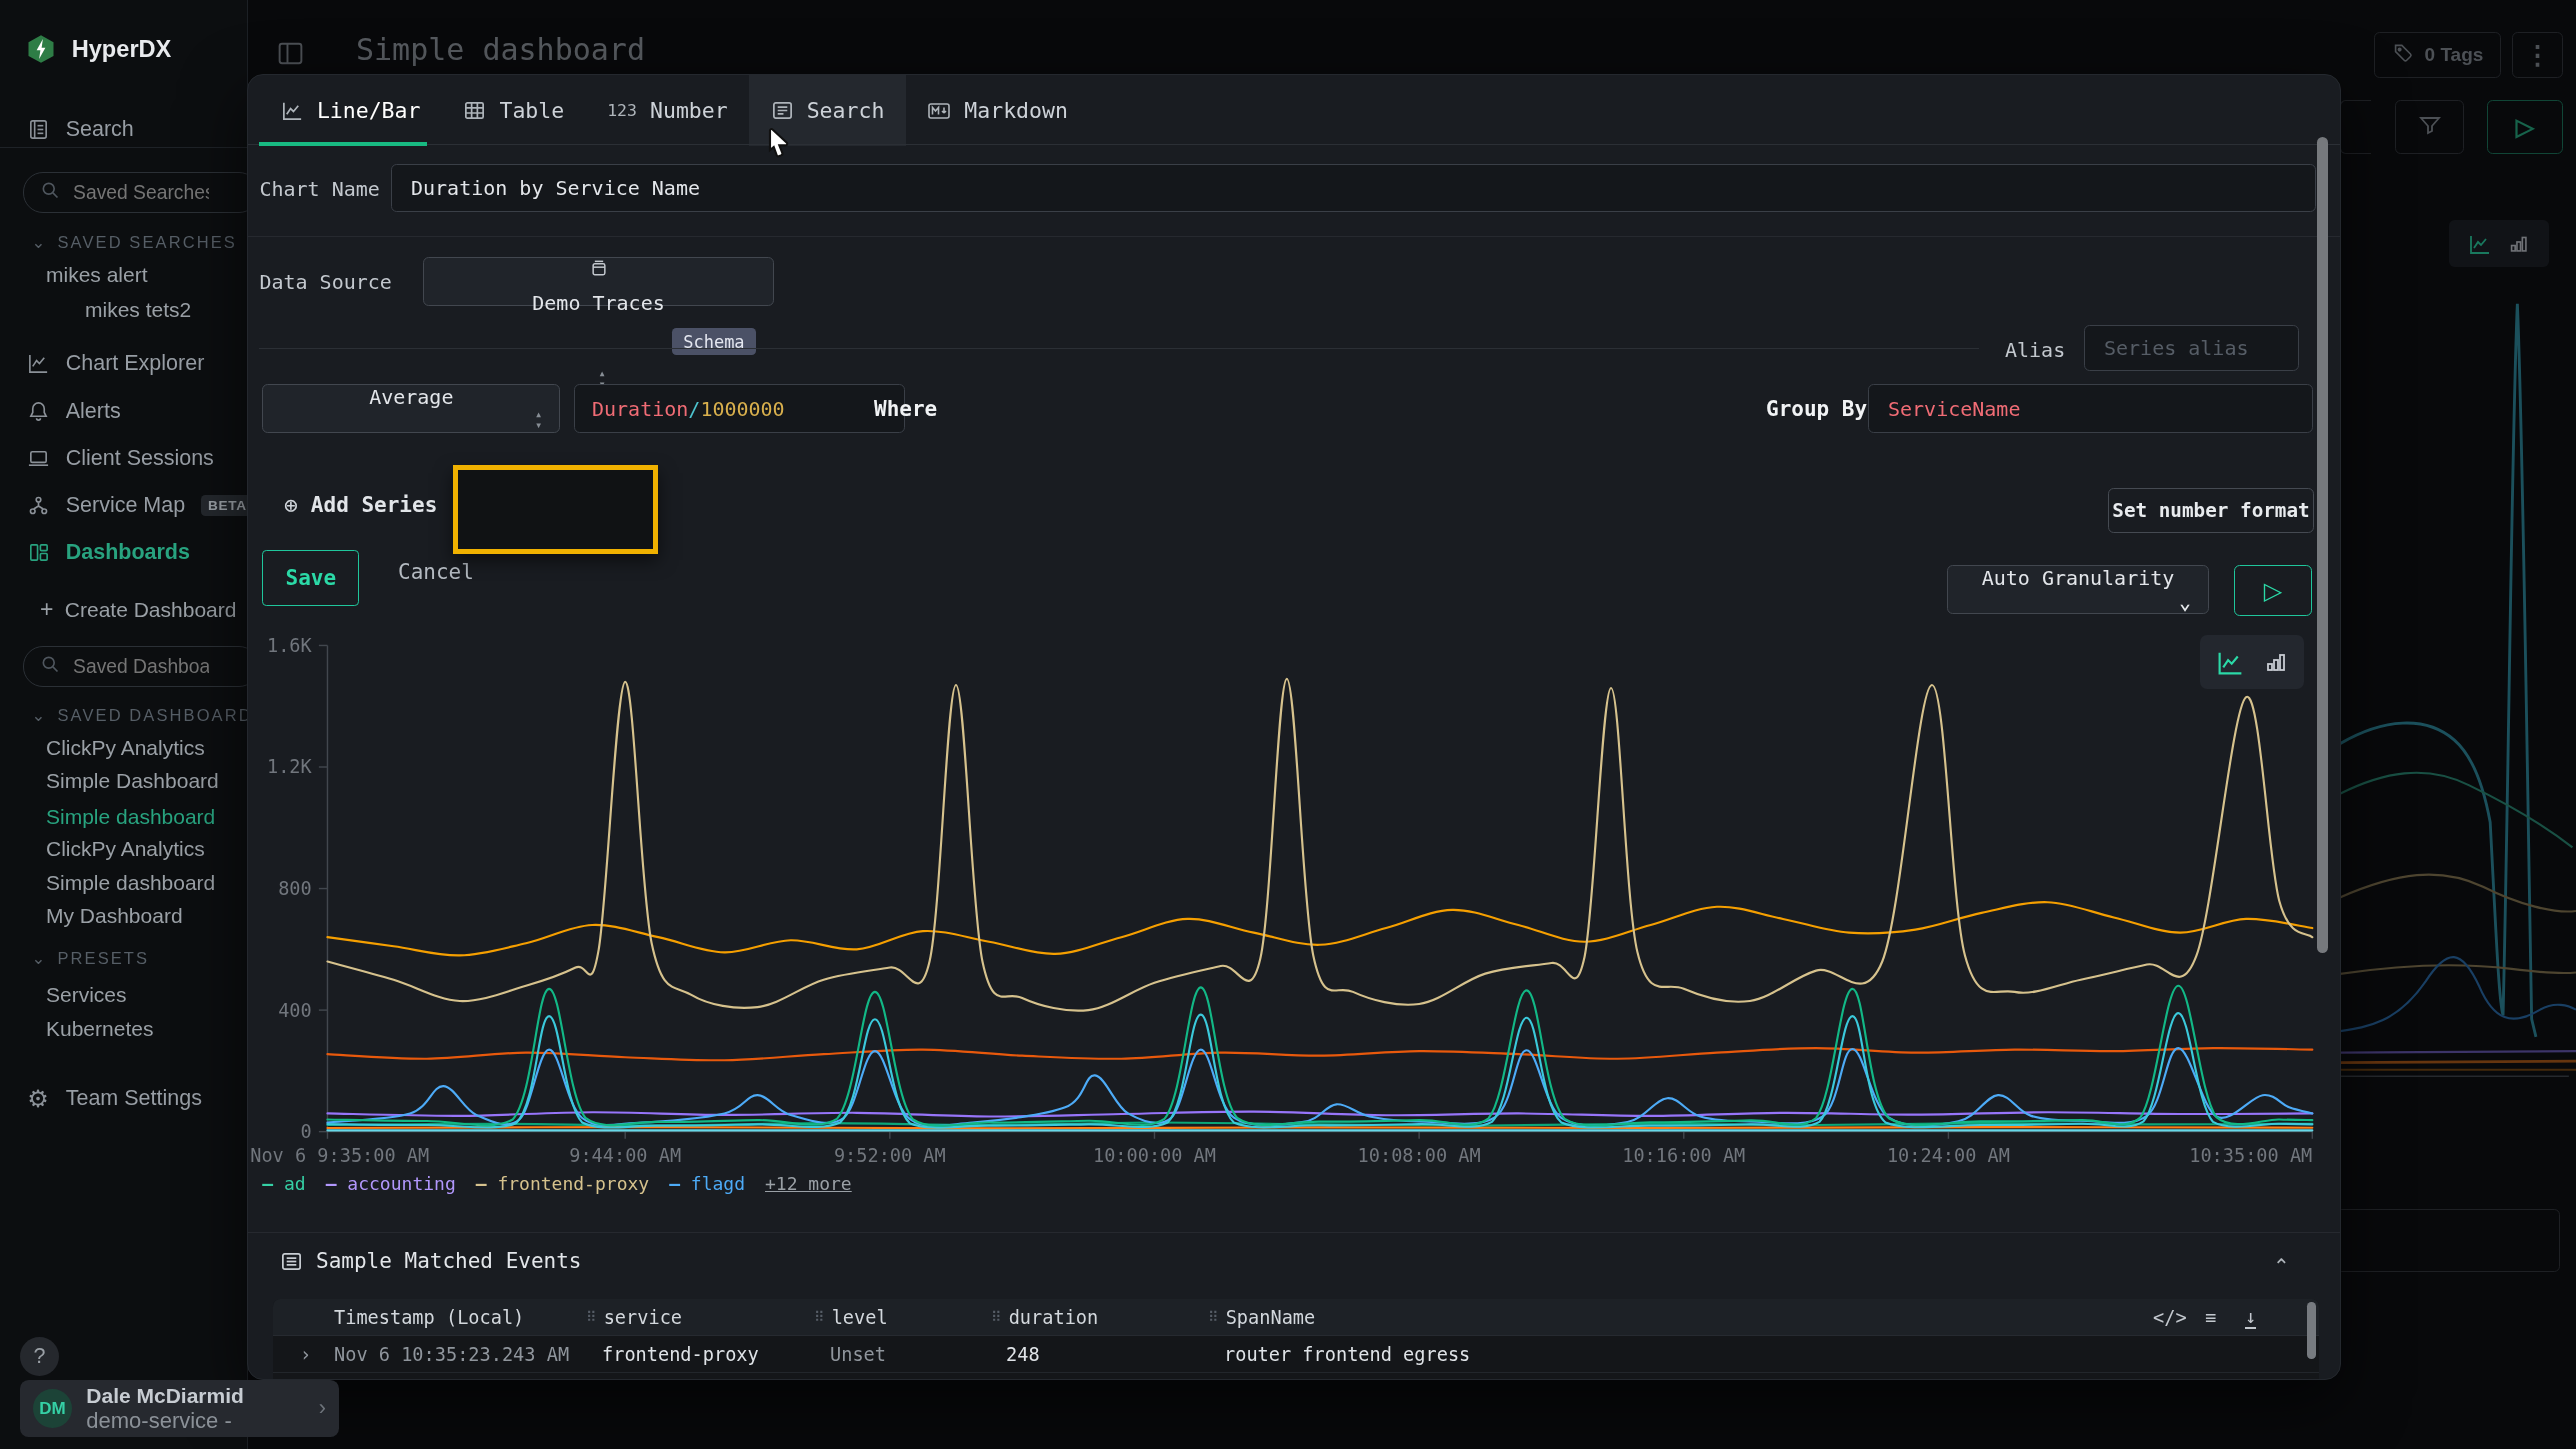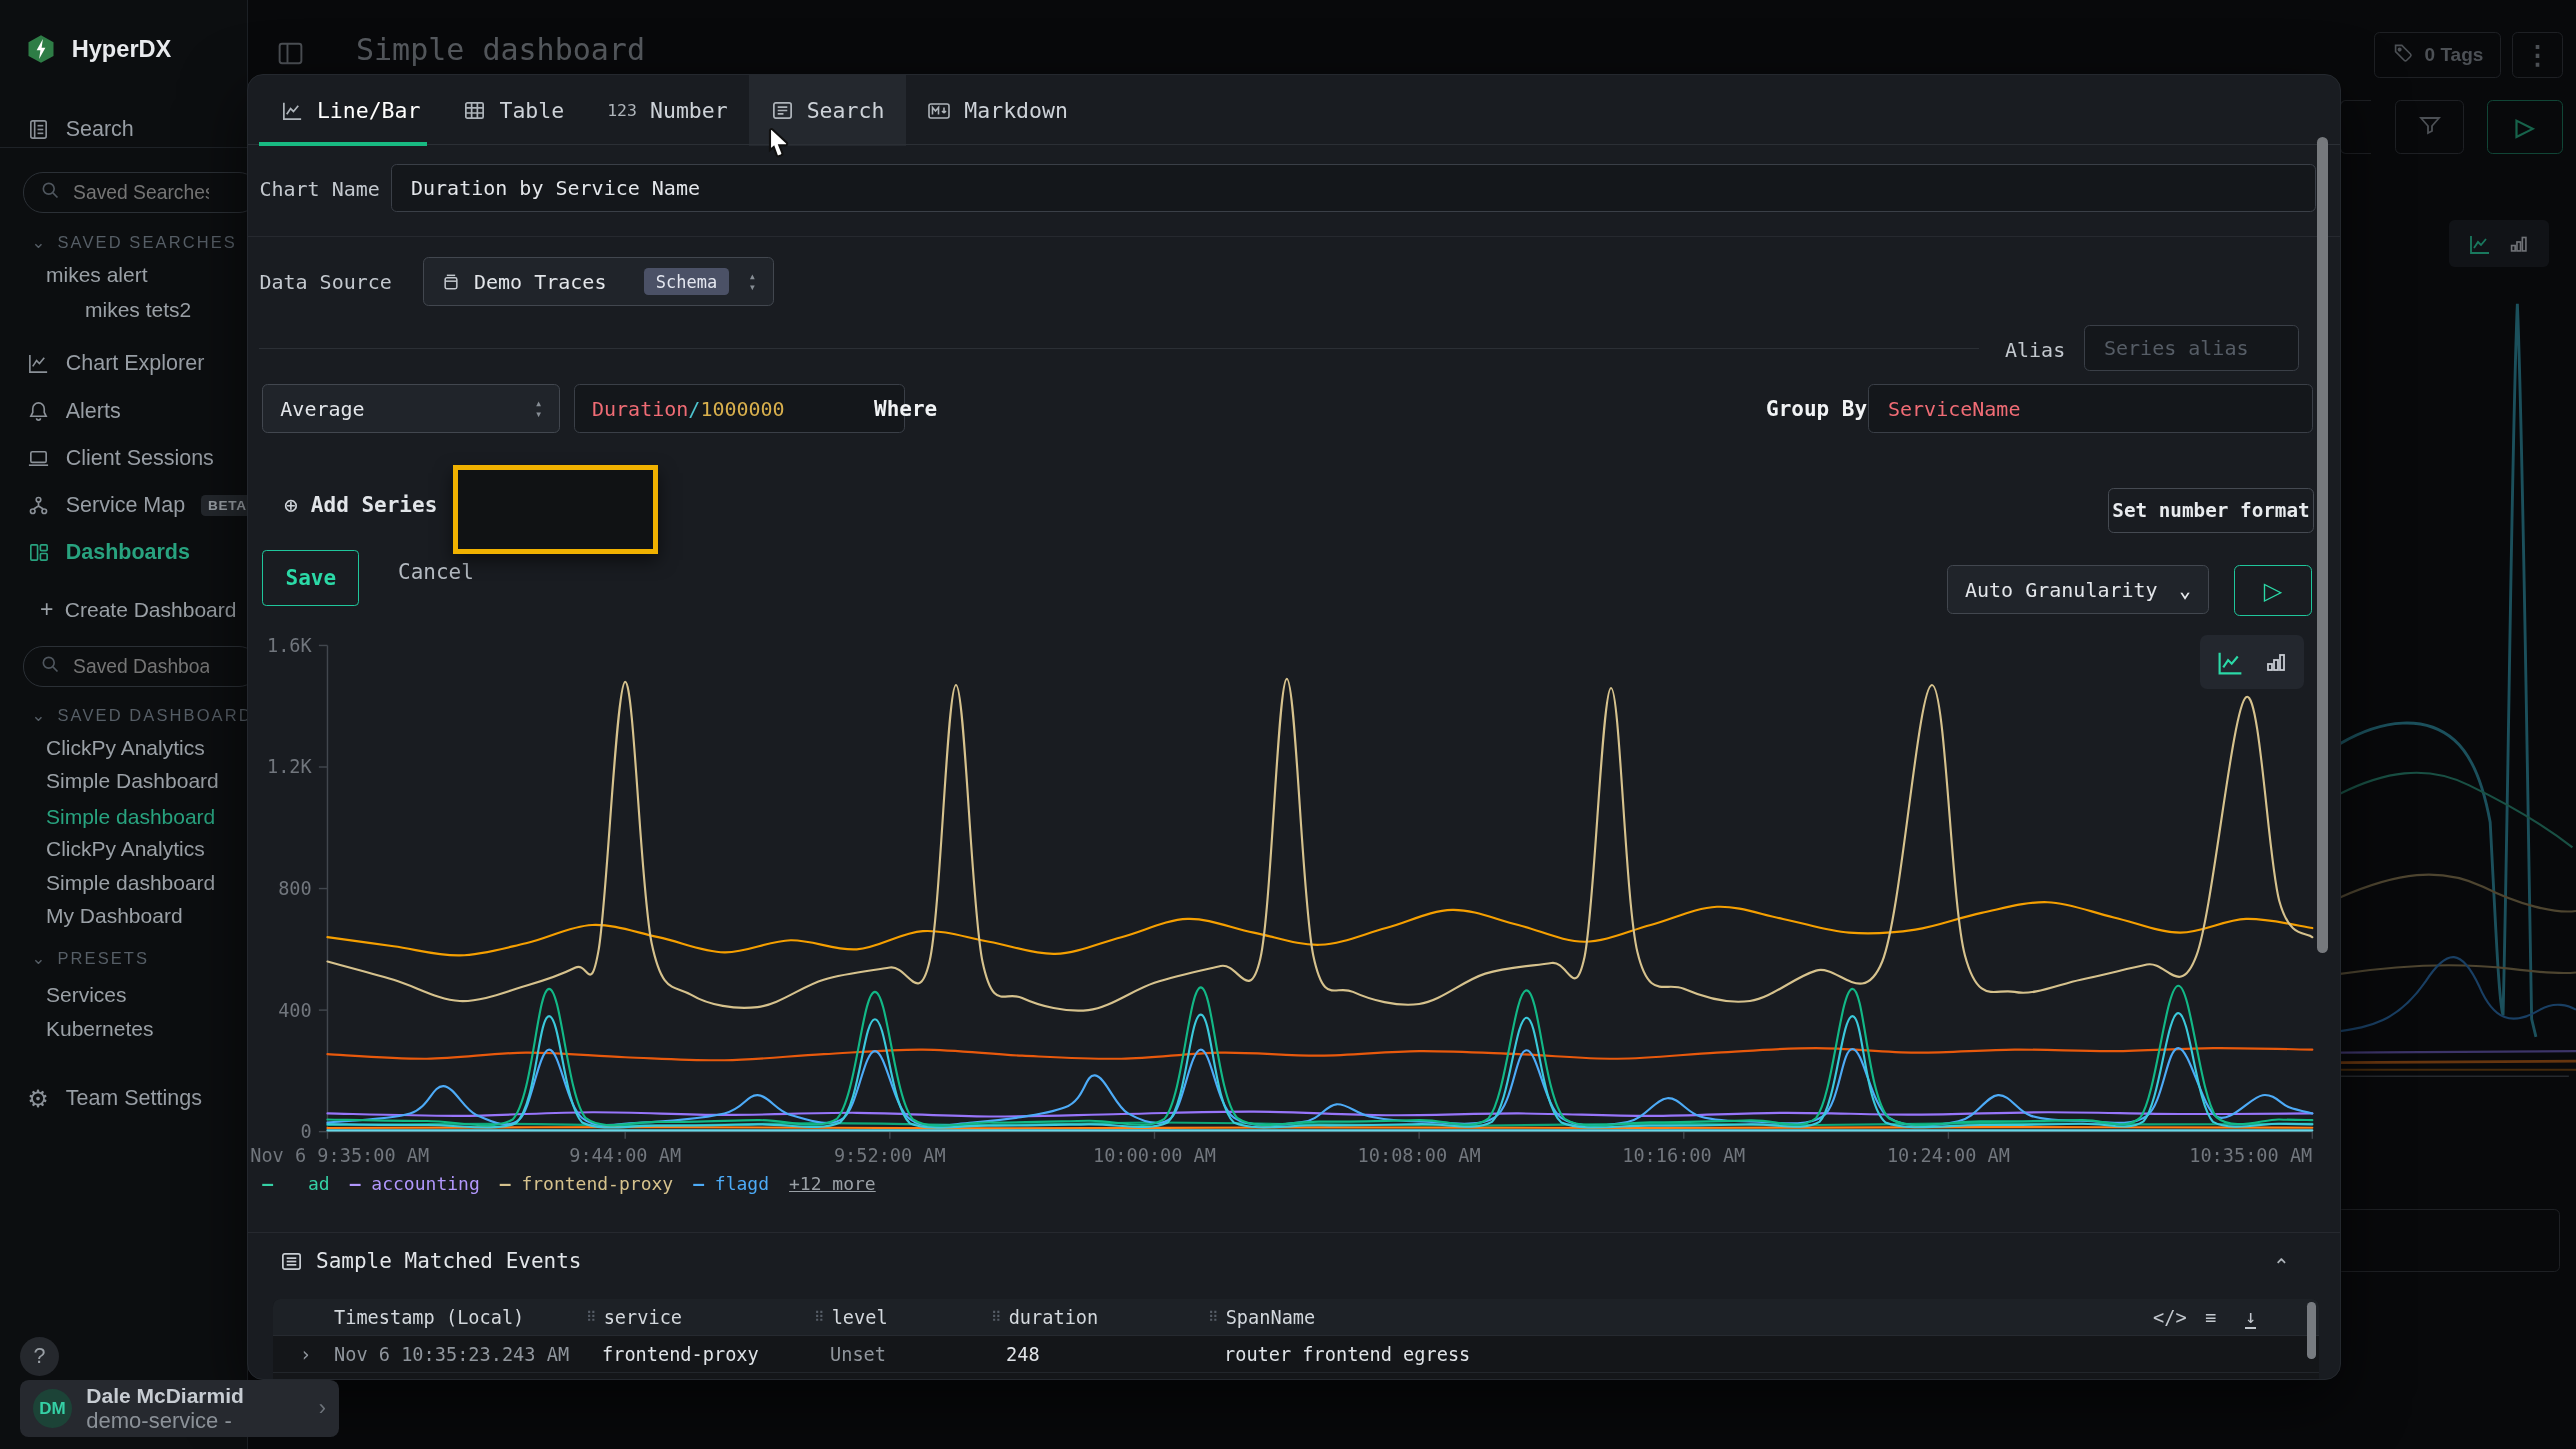--- a/index.html
+++ b/index.html
@@ -41,21 +41,21 @@
     font-family:"DejaVu Sans Mono",monospace;}
   .tab .tic{color:#aeb4ba;display:flex;align-items:center;}
   .tab.hover{background:#24282e;}
   .tabline{position:absolute;left:0;top:69px;width:100%;height:1.4px;background:#2b2f35;}
   .tabactive{position:absolute;left:11.4px;top:67px;width:168px;height:3.6px;background:#18ba82;}
   .flabel{color:#c3c8ce;font-size:20px;font-family:"DejaVu Sans Mono",monospace;}
   .inp{position:absolute;background:#14171b;border:1.4px solid #3a3f47;border-radius:5.7px;display:flex;align-items:center;
     padding:0 17px;font-family:"DejaVu Sans Mono",monospace;font-size:20px;color:#e3e6ea;}
   .inp input{background:transparent;border:0;outline:none;color:#e3e6ea;font:inherit;width:100%;}
   .inp input::placeholder{color:#565d66;}
-  .select{background:#20242a;border:1.4px solid #42474f;}
+  .select{background:#20242a;border:1.4px solid #42474f;flex-direction:column;}
   .divider{position:absolute;left:0;width:100%;height:1.4px;background:#26292f;}
   .updown{display:flex;flex-direction:column;line-height:10.7px;font-size:12px;color:#878e95;margin-left:auto;}
   .badge-schema{background:#4b5166;color:#e4e7f0;border-radius:4.3px;padding:3.6px 11.4px;font-size:17px;margin-left:auto;}
   .boldlbl{color:#f1f3f5;font-weight:bold;font-size:21px;font-family:"DejaVu Sans Mono",monospace;}
   .actionbtn{display:flex;align-items:center;gap:13px;color:#e2e5e9;font-weight:bold;font-size:21px;
     font-family:"DejaVu Sans Mono",monospace;}
   .hlbox{position:absolute;left:205px;top:390px;width:195px;height:79px;border:5px solid #f0b100;background:#101214;
     box-shadow:0 7.2px 17px rgba(0,0,0,.55);z-index:30;}
   .savebtn{position:absolute;left:14.3px;top:475px;width:97px;height:56px;border:1.4px solid #1fc69c;border-radius:4.3px;
     color:#2bd9a7;font-weight:bold;font-size:21px;display:flex;align-items:center;justify-content:center;
@@ -487,21 +487,21 @@
         <path d="M110,608.625C133.13333333333333,609.6875,202.53333333333333,615.3541666666666,248.8,615C295.06666666666666,614.6458333333334,341.33333333333337,606.8541666666666,387.6,606.5C433.8666666666667,606.1458333333334,480.1333333333333,611.1041666666666,526.4,612.875C572.6666666666666,614.6458333333334,618.9333333333334,617.8333333333334,665.2,617.125C711.4666666666667,616.4166666666666,757.7333333333333,611.1041666666666,804,608.625C850.2666666666667,606.1458333333334,896.5333333333333,601.8958333333334,942.8,602.25C989.0666666666666,602.6041666666666,1035.3333333333333,608.625,1081.6,610.75C1127.8666666666666,612.875,1174.1333333333334,615.7083333333334,1220.4,615C1266.6666666666667,614.2916666666666,1312.9333333333334,607.2083333333334,1359.2,606.5C1405.4666666666667,605.7916666666666,1451.7333333333333,611.1041666666666,1498,610.75C1544.2666666666667,610.3958333333334,1590.5333333333335,604.7291666666666,1636.8000000000002,604.375C1683.0666666666668,604.0208333333334,1729.3333333333333,606.8541666666666,1775.6,608.625C1821.8666666666666,610.3958333333334,1868.1333333333334,615.3541666666666,1914.4,615C1960.6666666666667,614.6458333333334,2006.9333333333332,608.9791666666666,2053.2,606.5C2099.4666666666662,604.0208333333334,2145.733333333333,600.125,2192,600.125C2238.266666666667,600.125,2284.5333333333338,606.1458333333334,2330.8,606.5C2377.0666666666666,606.8541666666666,2423.333333333333,602.6041666666666,2469.6,602.25C2515.866666666667,601.8958333333334,2562.133333333333,604.7291666666666,2608.4,604.375C2654.666666666667,604.0208333333334,2700.9333333333334,600.4791666666666,2747.2,600.125C2793.4666666666662,599.7708333333334,2862.866666666667,601.8958333333334,2886,602.25" fill="none" stroke="#e8590c" stroke-width="3" stroke-linejoin="round" stroke-linecap="round"></path>
         <path d="M110,445C125.42222222222222,447.125,171.6888888888889,453.5,202.53333333333333,457.75C233.37777777777777,462,264.22222222222223,471.2083333333333,295.06666666666666,470.5C325.9111111111111,469.7916666666667,356.7555555555556,460.5833333333333,387.6,453.5C418.44444444444446,446.4166666666667,449.2888888888889,429.4166666666667,480.1333333333333,428C510.97777777777776,426.5833333333333,541.8222222222222,438.625,572.6666666666666,445C603.5111111111111,451.375,634.3555555555556,465.5416666666667,665.2,466.25C696.0444444444445,466.9583333333333,726.8888888888889,449.9583333333333,757.7333333333333,449.25C788.5777777777778,448.5416666666667,819.4222222222222,464.125,850.2666666666667,462C881.1111111111111,459.875,911.9555555555555,438.2708333333333,942.8,436.5C973.6444444444444,434.7291666666667,1004.4888888888888,446.0625,1035.3333333333333,451.375C1066.1777777777777,456.6875,1097.0222222222221,469.4375,1127.8666666666666,468.375C1158.711111111111,467.3125,1189.5555555555557,453.1458333333333,1220.4,445C1251.2444444444445,436.8541666666667,1282.088888888889,420.5625,1312.9333333333334,419.5C1343.7777777777778,418.4375,1374.6222222222223,432.6041666666667,1405.4666666666667,438.625C1436.3111111111111,444.6458333333333,1467.1555555555556,456.6875,1498,455.625C1528.8444444444444,454.5625,1559.6888888888889,440.3958333333333,1590.5333333333333,432.25C1621.3777777777777,424.1041666666667,1652.2222222222222,407.4583333333333,1683.0666666666666,406.75C1713.911111111111,406.0416666666667,1744.7555555555555,420.5625,1775.6,428C1806.4444444444443,435.4375,1837.2888888888888,451.375,1868.1333333333332,451.375C1898.9777777777776,451.375,1929.822222222222,436.1458333333333,1960.6666666666665,428C1991.511111111111,419.8541666666667,2022.3555555555554,403.9166666666667,2053.2,402.5C2084.0444444444443,401.0833333333333,2114.8888888888887,413.4791666666667,2145.733333333333,419.5C2176.5777777777776,425.5208333333333,2207.4222222222224,436.1458333333333,2238.266666666667,438.625C2269.1111111111113,441.1041666666667,2299.9555555555557,438.9791666666667,2330.8,434.375C2361.6444444444446,429.7708333333333,2392.488888888889,417.375,2423.3333333333335,411C2454.177777777778,404.625,2485.0222222222224,395.0625,2515.866666666667,396.125C2546.711111111111,397.1875,2577.5555555555557,410.2916666666667,2608.4,417.375C2639.2444444444445,424.4583333333333,2670.088888888889,438.2708333333333,2700.9333333333334,438.625C2731.777777777778,438.9791666666667,2762.6222222222223,420.5625,2793.4666666666667,419.5C2824.311111111111,418.4375,2870.5777777777776,430.125,2886,432.25" fill="none" stroke="#f59f00" stroke-width="3" stroke-linejoin="round" stroke-linecap="round"></path>
         <path d="M110,479C125.42222222222222,483.25,171.6888888888889,495.2916666666667,202.53333333333333,504.5C233.37777777777777,513.7083333333334,264.22222222222223,532.8333333333334,295.06666666666666,534.25C325.9111111111111,535.6666666666666,360.61111111111114,520.7916666666666,387.6,513C414.5888888888889,505.2083333333333,440.03555555555556,496,457,487.5C473.96444444444444,479,477.82,528.5833333333334,489.38666666666666,462C500.9533333333333,395.4166666666667,514.0622222222222,89.41666666666667,526.4,88C538.7377777777778,86.58333333333333,547.9911111111112,380.5416666666667,563.4133333333334,453.5C578.8355555555556,526.4583333333334,594.2577777777777,510.875,618.9333333333333,525.75C643.6088888888888,540.625,680.6222222222223,546.2916666666666,711.4666666666667,542.75C742.3111111111111,539.2083333333334,773.1555555555556,513.7083333333334,804,504.5C834.8444444444444,495.2916666666667,871.8577777777778,491.75,896.5333333333333,487.5C921.2088888888889,483.25,936.6311111111112,544.875,952.0533333333334,479C967.4755555555556,413.125,976.7288888888888,92.25,989.0666666666666,92.25C1001.4044444444444,92.25,1010.6577777777777,406.0416666666667,1026.08,479C1041.5022222222221,551.9583333333334,1056.9244444444444,518.6666666666666,1081.6,530C1106.2755555555555,541.3333333333334,1143.288888888889,550.5416666666666,1174.1333333333334,547C1204.9777777777779,543.4583333333334,1235.8222222222223,519.0208333333334,1266.6666666666667,508.75C1297.5111111111112,498.4791666666667,1334.5244444444445,491.0416666666667,1359.2,485.375C1383.8755555555556,479.7083333333333,1399.2977777777778,541.6875,1414.72,474.75C1430.1422222222222,407.8125,1439.3955555555556,84.45833333333333,1451.7333333333333,83.75C1464.0711111111111,83.04166666666667,1473.3244444444445,397.5416666666667,1488.7466666666667,470.5C1504.168888888889,543.4583333333334,1519.5911111111113,510.1666666666667,1544.2666666666669,521.5C1568.9422222222224,532.8333333333334,1605.9555555555557,542.75,1636.8000000000002,538.5C1667.6444444444446,534.25,1698.488888888889,505.5625,1729.3333333333335,496C1760.177777777778,486.4375,1798.7333333333336,485.0208333333333,1821.8666666666668,481.125C1845,477.2291666666667,1854.2533333333333,536.7291666666666,1868.1333333333332,472.625C1882.013333333333,408.5208333333333,1892.8088888888888,97.5625,1905.1466666666665,96.5C1917.4844444444443,95.4375,1925.1955555555555,396.125,1942.16,466.25C1959.1244444444446,536.375,1980.7155555555555,505.9166666666667,2006.9333333333334,517.25C2033.1511111111113,528.5833333333334,2068.6222222222223,538.5,2099.4666666666667,534.25C2130.311111111111,530,2161.1555555555556,500.9583333333333,2192,491.75C2222.8444444444444,482.5416666666667,2257.5444444444443,545.5833333333334,2284.5333333333333,479C2311.5222222222224,412.4166666666667,2334.6555555555556,93.66666666666667,2353.9333333333334,92.25C2373.211111111111,90.83333333333333,2380.922222222222,398.9583333333333,2400.2,470.5C2419.4777777777776,542.0416666666666,2442.611111111111,515.8333333333334,2469.6,521.5C2496.588888888889,527.1666666666666,2531.288888888889,510.875,2562.133333333333,504.5C2592.9777777777776,498.125,2627.6777777777775,488.9166666666667,2654.6666666666665,483.25C2681.6555555555556,477.5833333333333,2700.9333333333334,532.8333333333334,2724.0666666666666,470.5C2747.2,408.1666666666667,2774.188888888889,122,2793.4666666666667,109.25C2812.7444444444445,96.5,2824.311111111111,338.0416666666667,2839.733333333333,394C2855.155555555555,449.9583333333333,2878.288888888889,436.5,2886,445" fill="none" stroke="#d6c28d" stroke-width="3" stroke-linejoin="round" stroke-linecap="round"></path>
         <path d="M110,704.25C129.27777777777777,702.125,198.67777777777778,700,225.66666666666666,691.5C252.65555555555554,683,256.5111111111111,652.8958333333334,271.93333333333334,653.25C287.35555555555555,653.6041666666666,300.46444444444444,685.8333333333334,318.2,693.625C335.93555555555554,701.4166666666666,361.3822222222222,715.2291666666666,378.34666666666664,700C395.3111111111111,684.7708333333334,405.3355555555556,602.6041666666666,419.9866666666667,602.25C434.6377777777778,601.8958333333334,444.6622222222222,680.875,466.25333333333333,697.875C487.84444444444443,714.875,516.3755555555555,705.3125,549.5333333333333,704.25C582.6911111111111,703.1875,638.2111111111111,697.875,665.2,691.5C692.188888888889,685.125,696.0444444444445,665.6458333333334,711.4666666666667,666C726.8888888888889,666.3541666666666,737.6844444444445,688.3125,757.7333333333333,693.625C777.7822222222222,698.9375,812.0966666666667,712.75,831.76,697.875C851.4233333333333,683,860.291111111111,604.1625,875.7133333333333,604.375C891.1355555555555,604.5875,901.5455555555554,682.5041666666666,924.2933333333333,699.15C947.0411111111111,715.7958333333333,975.9577777777778,706.9416666666666,1012.2,704.25C1048.4422222222222,701.5583333333334,1113.2155555555555,693.9791666666666,1141.7466666666667,683C1170.2777777777778,672.0208333333334,1168.7355555555555,636.9583333333334,1183.3866666666665,638.375C1198.0377777777776,639.7916666666666,1211.9177777777777,681.5833333333334,1229.6533333333332,691.5C1247.3888888888887,701.4166666666666,1272.8355555555554,712.75,1289.8,697.875C1306.7644444444445,683,1316.788888888889,602.3208333333333,1331.44,602.25C1346.091111111111,602.1791666666667,1353.8022222222223,680.5916666666667,1377.7066666666667,697.45C1401.611111111111,714.3083333333334,1450.9622222222222,706.5166666666667,1474.8666666666666,703.4C1498.771111111111,700.2833333333333,1505.711111111111,680.025,1521.1333333333332,678.75C1536.5555555555554,677.475,1548.1222222222223,691.7833333333333,1567.4,695.75C1586.677777777778,699.7166666666667,1607.497777777778,702.4083333333333,1636.8000000000002,702.55C1666.1022222222223,702.6916666666666,1718.152222222222,713.175,1743.2133333333331,696.6C1768.2744444444443,680.0250000000001,1771.7444444444443,602.8875,1787.1666666666665,603.1C1802.5888888888887,603.3125,1812.2277777777776,681.1583333333333,1835.7466666666664,697.875C1859.2655555555552,714.5916666666667,1903.6044444444442,708.0041666666666,1928.2799999999997,703.4C1952.9555555555553,698.7958333333333,1966.8355555555556,671.525,1983.8000000000002,670.25C2000.7644444444447,668.975,2010.7888888888888,690.3666666666667,2030.0666666666666,695.75C2049.3444444444444,701.1333333333333,2070.9355555555558,702.55,2099.4666666666667,702.55C2127.9977777777776,702.55,2177.348888888889,712.6083333333333,2201.2533333333336,695.75C2225.157777777778,678.8916666666667,2227.471111111111,601.1166666666667,2242.8933333333334,601.4C2258.315555555556,601.6833333333333,2269.1111111111113,680.5916666666667,2293.786666666667,697.45C2318.4622222222224,714.3083333333334,2365.5,707.7916666666666,2390.9466666666667,702.55C2416.3933333333334,697.3083333333333,2429.5022222222224,667.275,2446.4666666666667,666C2463.431111111111,664.725,2473.4555555555553,688.9499999999999,2492.733333333333,694.9C2512.011111111111,700.85,2535.144444444444,701.7,2562.133333333333,701.7C2589.1222222222223,701.7,2631.918888888889,711.8291666666667,2654.6666666666665,694.9C2677.414444444444,677.9708333333333,2682.4266666666663,599.9833333333333,2698.62,600.125C2714.8133333333335,600.2666666666667,2732.1633333333334,684.7708333333334,2751.826666666667,695.75C2771.4900000000002,706.7291666666666,2799.6355555555556,668.125,2816.6,666C2833.5644444444442,663.875,2842.0466666666666,678.75,2853.6133333333332,683C2865.18,687.25,2880.6022222222223,690.0833333333334,2886,691.5" fill="none" stroke="#4dabf7" stroke-width="3" stroke-linejoin="round" stroke-linecap="round"></path>
         <path d="M110,706.375C133.13333333333333,706.5875,204.84666666666666,707.8625,248.8,707.65C292.75333333333333,707.4375,345.1888888888889,717,373.72,705.1C402.25111111111113,679.7416666666667,404.56444444444446,555.6416666666667,419.9866666666667,555.5C435.4088888888889,555.3583333333333,440.8066666666667,678.75,466.25333333333333,704.25C491.7,717,531.7977777777777,708.075,572.6666666666666,708.5C613.5355555555556,708.925,669.0555555555555,707.5083333333333,711.4666666666667,706.8C753.8777777777779,706.0916666666666,799.758888888889,717,827.1333333333334,704.25C854.5077777777778,679.7416666666667,859.52,559.6083333333333,875.7133333333333,559.75C891.9066666666665,559.8916666666667,897.6899999999999,680.3083333333334,924.2933333333333,705.1C950.8966666666666,717,993.6933333333333,708.2166666666667,1035.3333333333333,708.5C1076.9733333333334,708.7833333333333,1132.4933333333333,707.5083333333333,1174.1333333333334,706.8C1215.7733333333335,706.0916666666666,1258.9555555555553,717,1285.1733333333332,704.25C1311.391111111111,678.6791666666667,1316.0177777777778,553.375,1331.44,553.375C1346.8622222222223,553.375,1349.9466666666667,678.4666666666667,1377.7066666666667,704.25C1405.4666666666667,717,1454.8177777777778,707.7208333333334,1498,708.075C1541.1822222222222,708.4291666666667,1596.7022222222224,707.1541666666667,1636.8000000000002,706.375C1676.897777777778,705.5958333333333,1713.5255555555555,717,1738.5866666666666,703.4C1763.6477777777777,678.6083333333333,1770.9733333333331,557.4833333333333,1787.1666666666665,557.625C1803.36,557.7666666666667,1806.8299999999997,679.1041666666666,1835.7466666666664,704.25C1864.6633333333332,717,1916.7133333333331,708.075,1960.6666666666665,708.5C2004.62,708.925,2060.14,707.65,2099.4666666666667,706.8C2138.7933333333335,705.9499999999999,2172.722222222222,717,2196.6266666666666,703.4C2220.531111111111,678.1833333333333,2227.471111111111,555.3583333333333,2242.8933333333334,555.5C2258.315555555556,555.6416666666667,2259.086666666667,678.8916666666667,2289.1600000000003,704.25C2319.2333333333336,717,2377.837777777778,707.3666666666667,2423.3333333333335,707.65C2468.828888888889,707.9333333333333,2524.3488888888887,706.8000000000001,2562.133333333333,705.95C2599.9177777777777,705.1,2627.2922222222223,717,2650.04,702.55C2672.7877777777776,676.7666666666667,2682.4266666666667,551.1083333333333,2698.62,551.25C2714.813333333333,551.3916666666667,2723.681111111111,677.6166666666667,2747.2,703.4C2770.7188888888886,717,2816.6,705.3833333333334,2839.733333333333,705.95C2862.8666666666663,706.5166666666667,2878.288888888889,706.6583333333333,2886,706.8" fill="none" stroke="#3bc9db" stroke-width="3" stroke-linejoin="round" stroke-linecap="round"></path>
         <path d="M110,700C133.13333333333333,700.3541666666666,205.6177777777778,702.125,248.8,702.125C291.9822222222222,702.125,340.5622222222222,717,369.0933333333333,700C397.6244444444444,669.1875,403.02222222222224,517.6041666666666,419.9866666666667,517.25C436.9511111111111,516.8958333333334,445.43333333333334,666.85,470.88,697.875C496.32666666666665,717,532.5688888888889,702.9041666666667,572.6666666666666,703.4C612.7644444444444,703.8958333333333,669.8266666666667,701.5583333333334,711.4666666666667,700.85C753.1066666666667,700.1416666666667,795.1322222222223,717,822.5066666666667,699.15C849.8811111111111,669.2583333333333,857.9777777777776,521.3583333333333,875.7133333333333,521.5C893.4488888888889,521.6416666666667,902.3166666666666,669.5416666666666,928.92,700C955.5233333333333,717,994.4644444444443,703.9666666666667,1035.3333333333333,704.25C1076.2022222222222,704.5333333333333,1133.2644444444445,702.5500000000001,1174.1333333333334,701.7C1215.0022222222224,700.85,1254.3288888888887,717,1280.5466666666666,699.15C1306.7644444444445,668.0541666666667,1314.4755555555557,515.3375,1331.44,515.125C1348.4044444444444,514.9125,1354.5733333333333,666.5666666666666,1382.3333333333333,697.875C1410.0933333333332,717,1455.588888888889,702.4791666666667,1498,702.975C1540.411111111111,703.4708333333333,1597.4733333333334,701.6291666666667,1636.8000000000002,700.85C1676.126666666667,700.0708333333333,1708.8988888888891,717,1733.9600000000003,698.3C1759.0211111111114,668.0541666666666,1769.431111111111,519.2333333333333,1787.1666666666665,519.375C1804.902222222222,519.5166666666667,1811.4566666666665,668.4083333333333,1840.3733333333332,699.15C1869.29,717,1917.4844444444443,703.4708333333334,1960.6666666666665,703.825C2003.8488888888887,704.1791666666667,2060.911111111111,702.2666666666667,2099.4666666666667,701.275C2138.0222222222224,700.2833333333333,2168.0955555555556,717,2192,697.875C2215.9044444444444,667.2041666666667,2225.928888888889,517.1791666666667,2242.8933333333334,517.25C2259.8577777777778,517.3208333333333,2263.7133333333336,667.4166666666666,2293.786666666667,698.3C2323.86,717,2378.608888888889,702.125,2423.3333333333335,702.55C2468.057777777778,702.9749999999999,2525.12,701.7,2562.133333333333,700.85C2599.1466666666665,700,2622.665555555556,717,2645.4133333333334,697.45C2668.161111111111,666.1416666666667,2680.8844444444444,513.1416666666667,2698.62,513C2716.3555555555554,512.8583333333333,2728.307777777778,665.4333333333334,2751.826666666667,696.6C2775.3455555555556,717,2817.371111111111,699.2916666666666,2839.733333333333,700C2862.095555555555,700.7083333333334,2878.288888888889,700.7083333333334,2886,700.85" fill="none" stroke="#12b886" stroke-width="3" stroke-linejoin="round" stroke-linecap="round"></path>
         <path d="M110,715.3C225.66666666666669,715.3,572.6666666666666,715.3,804,715.3C1035.3333333333333,715.3,1266.6666666666667,715.3,1498,715.3C1729.3333333333333,715.3,1960.6666666666667,715.3,2192,715.3C2423.3333333333335,715.3,2770.3333333333335,715.3,2886,715.3" fill="none" stroke="#66d9e8" stroke-width="3" stroke-linejoin="round" stroke-linecap="round"></path>
       </svg>
 
     <div class="legend">
-      <span><span class="lg-dash" style="color:#35d0a5;">—</span> <span style="color:#35d0a5;margin-left:24px;">ad</span></span>
+      <span><span class="lg-dash" style="color:#35d0a5;">—</span> <span style="color:#35d0a5;">ad</span></span>
       <span><span class="lg-dash" style="color:#b197fc;">—</span> <span style="color:#b197fc;">accounting</span></span>
       <span><span class="lg-dash" style="color:#d6c28d;">—</span> <span style="color:#d6c28d;">frontend-proxy</span></span>
       <span><span class="lg-dash" style="color:#4dabf7;">—</span> <span style="color:#4dabf7;">flagd</span></span>
       <span style="color:#9aa0a6;text-decoration:underline;">+12 more</span>
     </div>
 
     <div class="divider" style="top:1157px;"></div>
     <div class="events-hd">
       <span style="color:#c9ced4;display:flex;">
         <svg width="23" height="23" viewBox="0 0 24 24" fill="none" stroke="currentColor" stroke-width="1.8">

